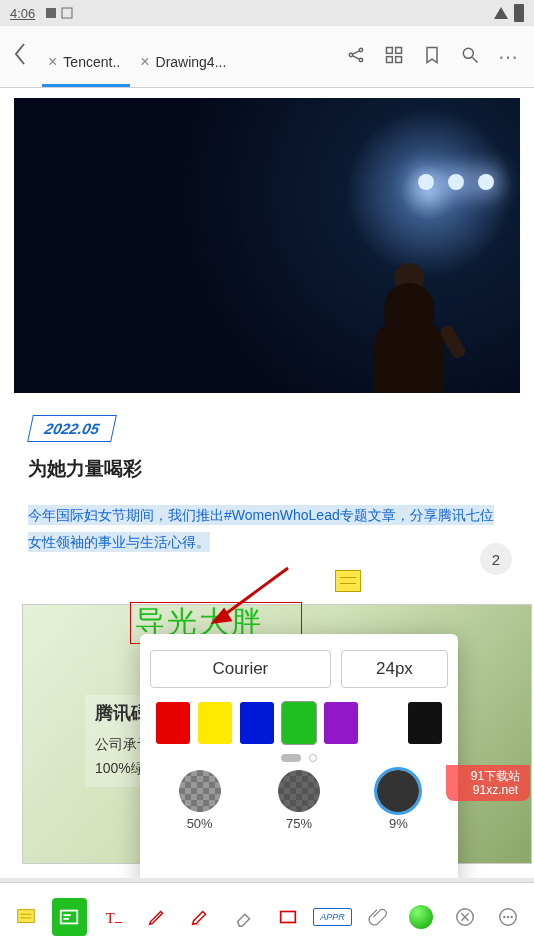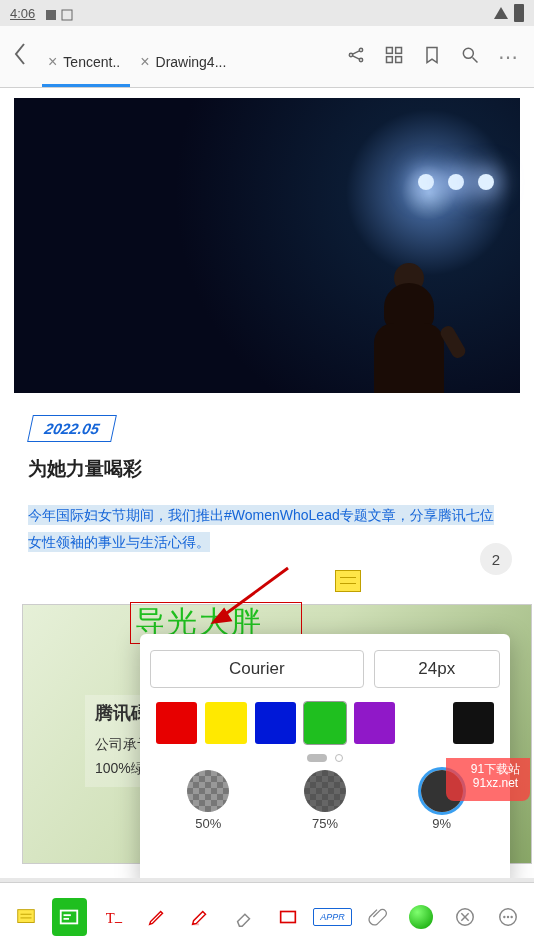--- a/index.html
+++ b/index.html
@@ -13,21 +13,21 @@
 }
 .status-bar {
   height: 26px;
   background: #e8e8e8;
   display: flex;
   align-items: center;
   padding: 0 10px;
   font-size: 13px;
   color: #555;
 }
-.status-left { display:flex; align-items:flex-end; gap:10px;text-decoration:underline; }
+.status-left { display:flex; align-items:center; gap:10px;text-decoration:underline; }
 .status-icons { display:flex; gap:4px; }
 .status-icon { width:12px; height:12px; }
 .status-right { margin-left:auto; display:flex; align-items:center; gap:6px; }
 .wifi-icon { width:0; height:0; border-left:7px solid transparent; border-right:7px solid transparent; border-bottom:12px solid #555; }
 .batt { width:10px; height:18px; background:#555; border-radius:1px; }
 
 .toolbar {
   height: 62px;
   background: #fafafa;
   display: flex;
@@ -125,21 +125,21 @@
 .company-inner {
   position:absolute; left:62px; top:90px;
   background: rgba(255,255,255,.25);
   padding:6px 10px;
 }
 .company-title { font-size:18px; color:#333; font-weight:600; margin-bottom:8px; }
 .company-line { font-size:14px; color:#333; line-height:1.7; }
 
 .popup {
   position:absolute; left:140px; top:546px;
-  width:370px; height:254px;
+  width:318px; height:254px;
   background:#fff;
   border-radius:6px;
   box-shadow:0 4px 24px rgba(0,0,0,.25);
   padding:16px 10px 8px 10px;
   z-index:10;
 }
 .popup-row1 { display:flex; gap:10px; margin-bottom:14px; }
 .font-sel {
   flex:1.7; height:38px; border:1px solid #ccc; border-radius:4px;
   display:flex; align-items:center; justify-content:center;
@@ -170,21 +170,21 @@
   background-size:12px 12px;
   background-position:0 0,0 6px,6px -6px,-6px 0;
   margin:0 auto 4px;
   position:relative;
 }
 .opball::after { content:''; position:absolute; inset:0; border-radius:50%; background:#333; }
 .op25::after{opacity:.25;} .op50::after{opacity:.5;} .op75::after{opacity:.75;} .op100::after{opacity:1;}
 .op100 { box-shadow:0 0 0 3px #3a9ff0; }
 .corner-brand {
   position:absolute; right:4px; bottom:77px;
-  width:84px; height:43px;
+  width:84px; height:36px;
   background:rgba(255,60,60,.75); color:#fff;
   font-size:12px; text-align:center;
   border-radius:0 0 8px 8px;
   padding-top:4px; line-height:1.2;
   z-index:30;
   padding-left:15px;
 }
 
 .bottom-toolbar {
   position:absolute; left:0; bottom:0; right:0;

